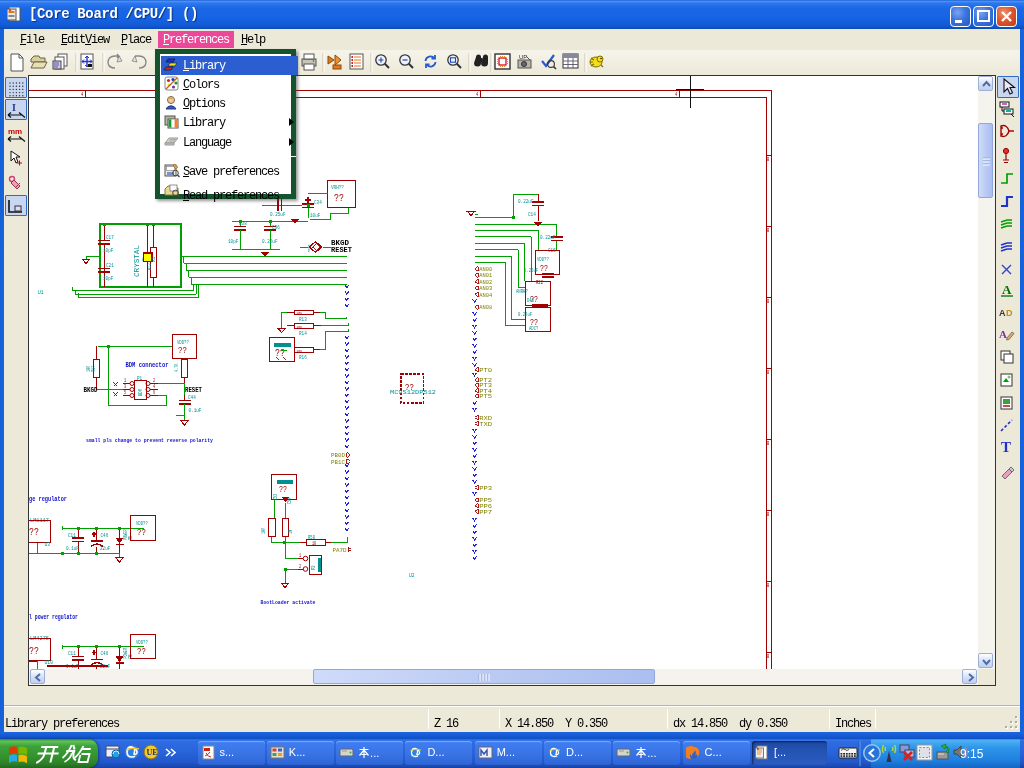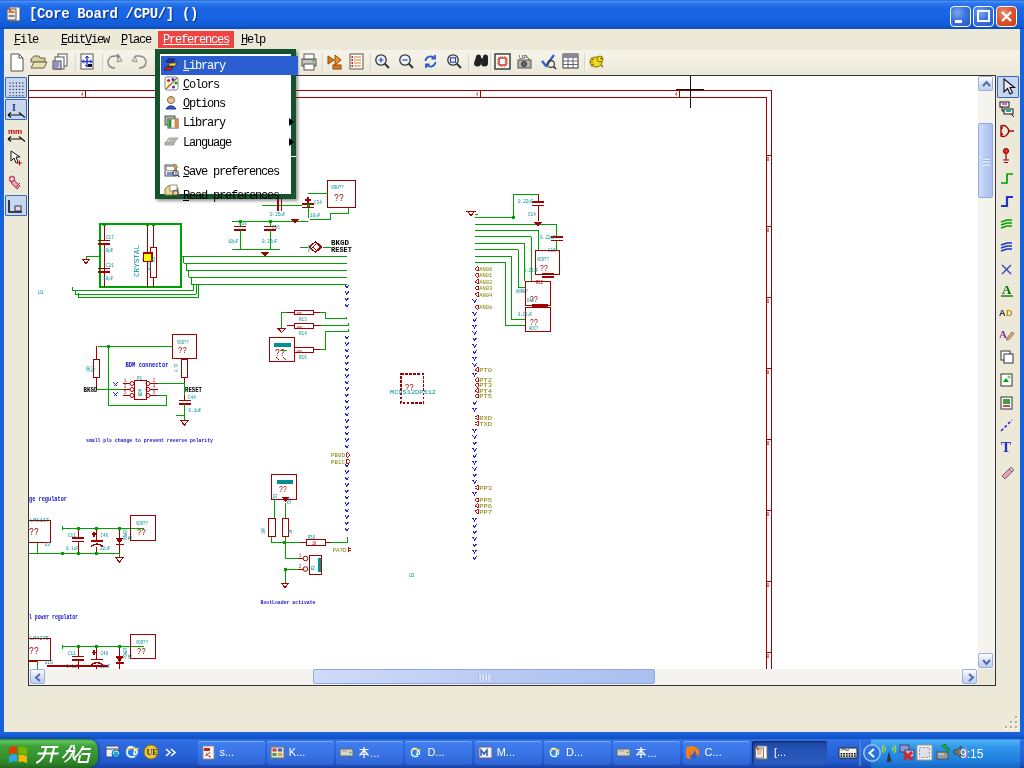--- a/index.html
+++ b/index.html
@@ -14,21 +14,21 @@
 #bmin{left:950px;background:radial-gradient(circle at 35% 30%,#7ba4ef 0%,#3c74dd 45%,#2258c4 100%);}
 #bmax{left:973px;background:radial-gradient(circle at 35% 30%,#7ba4ef 0%,#3c74dd 45%,#2258c4 100%);}
 #bclose{left:996px;background:radial-gradient(circle at 35% 30%,#ee9371 0%,#dd5630 45%,#c03a12 100%);}
 .tbtn svg{position:absolute;left:0;top:0}
 
 .wb{background:linear-gradient(90deg,#1561d6,#1863e0);}
 
 #menubar{left:4px;top:29px;width:1016px;height:21px;background:#ece9d8;font:12px "Liberation Mono",monospace;letter-spacing:-1.2px;color:#000;}
 .mi{position:absolute;top:2px;height:17px;padding-top:2px;text-align:center;}
 u.mn{text-decoration:underline}
-#mi-pref{background:#ef4444;color:#fff;text-decoration:underline;}
+#mi-pref{background:#ec4899;color:#fff;}
 
 #toolbar{left:4px;top:50px;width:1016px;height:25px;background:linear-gradient(180deg,#f6f4ea,#ece9d8);}
 
 #leftbar{left:4px;top:76px;width:24px;height:629px;background:#ece9d8;}
 #rightbar{left:996px;top:76px;width:24px;height:629px;background:#ece9d8;}
 .press{position:absolute;left:1px;width:22px;border:1px solid #316ac5;background:#c8d6f0;border-radius:1px;}
 
 #frame{left:28px;top:75px;width:968px;height:611px;border:1px solid #333;background:#fff;}
 #vsb{left:978px;top:76px;width:17px;height:593px;background:#f4f3ee;}
 #hsb{left:29px;top:669px;width:949px;height:16px;background:#f4f3ee;}
@@ -90,21 +90,21 @@
         <rect x="4" y="4" width="11" height="10" fill="none" stroke="#fff" stroke-width="2"></rect>
       </svg>
     </div>
   <div class="abs tbtn" id="bclose">
       <svg width="19" height="19">
         <path d="M5 5 L14 14 M14 5 L5 14" stroke="#fff" stroke-width="2.4"></path>
       </svg>
     </div>
 
   <div id="menubar" class="abs">
-    <div class="mi" style="left:5px;width:34px"><u class="mn">F</u>ile</div>
+    <div class="mi" style="left:11px;width:34px"><u class="mn">F</u>ile</div>
     <div class="mi" style="left:52px;width:34px"><u class="mn">E</u>dit</div>
     <div class="mi" style="left:76px;width:34px"><u class="mn">V</u>iew</div>
     <div class="mi" style="left:112px;width:40px"><u class="mn">P</u>lace</div>
     <div class="mi" id="mi-pref" style="left:154px;width:76px"><u class="mn">P</u>references</div>
     <div class="mi" style="left:232px;width:34px"><u class="mn">H</u>elp</div>
   </div>
 
   <div id="toolbar" class="abs"><svg width="1016" height="25" id="tbsvg">
         <g transform="translate(4,3)">
           <path d="M3 1 h8 l4 4 v13 h-12 z" fill="#fff" stroke="#555"></path>
@@ -854,20 +854,32 @@
             <path d="M166 4 v7 M169 4 v7 M172 4 v7 M175 4 v7"></path>
           </g>
         </svg></div>
     <div class="sbtn" style="left:933px;top:0"><svg width="15" height="15">
           <path d="M6 4 L10 7.5 L6 11" fill="none" stroke="#4d6ca8" stroke-width="2"></path>
         </svg></div>
   </div>
   <div class="abs" style="left:978px;top:669px;width:17px;height:16px;background:#ece9d8"></div>
 
   <div id="statusarea" class="abs"></div>
+  <div id="statusbar" class="abs">
+    <div class="sfield" style="left:1px">Library preferences</div>
+    <div class="ssep" style="left:424px"></div>
+    <div class="sfield" style="left:430px">Z 16</div>
+    <div class="ssep" style="left:495px"></div>
+    <div class="sfield" style="left:501px">X 14.850  Y 0.350</div>
+    <div class="ssep" style="left:663px"></div>
+    <div class="sfield" style="left:669px">dx 14.850  dy 0.350</div>
+    <div class="ssep" style="left:825px"></div>
+    <div class="sfield" style="left:831px">Inches</div>
+    <div class="ssep" style="left:871px"></div>
+  </div>
   <svg class="abs" style="left:1004px;top:716px" width="16" height="15">
 <g fill="#fff">
         <rect x="12" y="1" width="2" height="2"></rect>
         <rect x="12" y="6" width="2" height="2"></rect>
         <rect x="7" y="6" width="2" height="2"></rect>
         <rect x="12" y="11" width="2" height="2"></rect>
         <rect x="7" y="11" width="2" height="2"></rect>
         <rect x="2" y="11" width="2" height="2"></rect>
       </g>
 <g fill="#b0ac9a">

